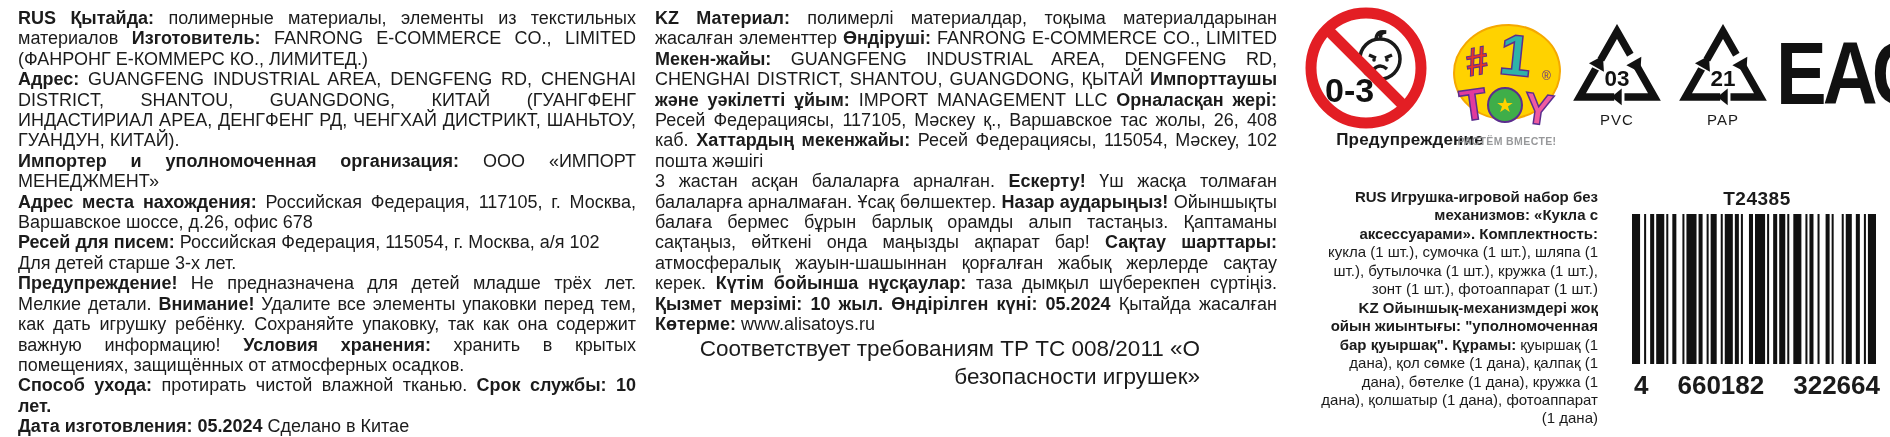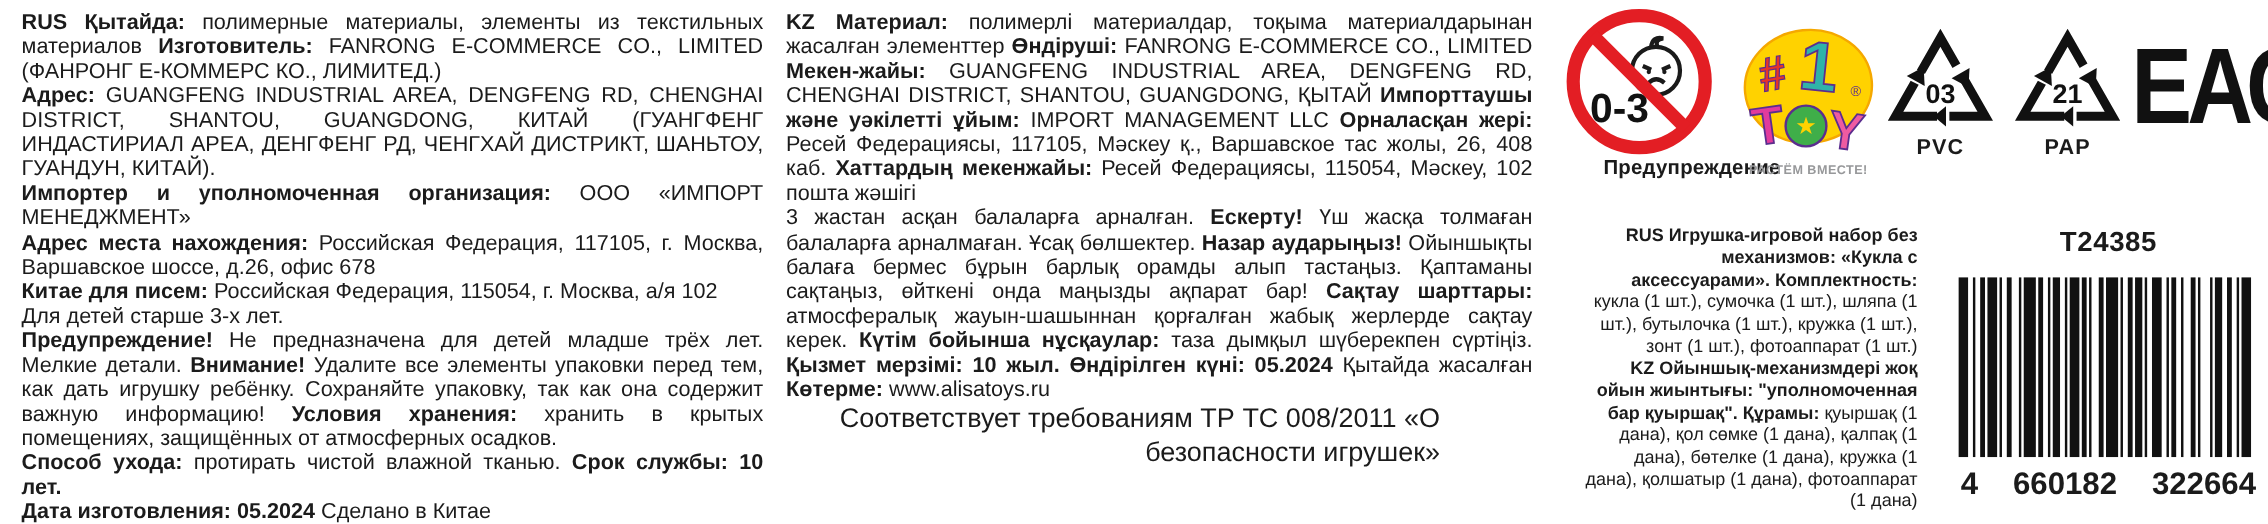--- a/index.html
+++ b/index.html
@@ -16,47 +16,47 @@
   .col-mid{left:655px;width:622px;}
   .compliance{margin-top:30px;font-size:22.5px;line-height:28px;text-align:right;width:545px;}
   
   .sign-age{position:absolute;left:1303px;top:5px;width:126px;height:126px;}
   .sign-caption{position:absolute;left:1334px;top:130px;width:152px;font-size:17px;font-weight:600;text-align:center;letter-spacing:.2px;}
   
   .toy{position:absolute;left:1452px;top:12px;width:110px;text-align:center;}
   .toy-caption{color:#97989a;font-weight:bold;font-size:10.5px;letter-spacing:.4px;margin-top:1px;white-space:nowrap;}
   
   .recy{position:absolute;top:24px;width:94px;text-align:center;}
-  .recy .code-label{font-size:18px;font-weight:bold;margin-top:-3px;letter-spacing:1px;}
+  .recy .code-label{font-size:15px;font-weight:normal;margin-top:-3px;letter-spacing:1px;}
   #pvc{left:1570px;}
   #pap{left:1676px;}
   
   .eac{position:absolute;left:1776px;top:28px;width:110px;font-weight:bold;
        font-size:76px;line-height:1;letter-spacing:-4px;color:#111;
        transform:scaleY(1.18);transform-origin:top left;}
   
   .right-block{position:absolute;left:1320px;width:278px;font-size:15px;line-height:18.4px;text-align:right;}
   #right-rus{top:188px;}
   #right-kz{top:299px;}
   
   .barcode{position:absolute;left:1632px;top:188px;width:250px;}
-  .sku{text-align:center;font-weight:bold;font-size:23px;margin-bottom:16px;letter-spacing:.5px;}
+  .sku{text-align:center;font-weight:bold;font-size:19px;margin-bottom:4px;letter-spacing:.5px;}
   .digits{display:flex;justify-content:space-between;font-size:26px;font-weight:600;margin-top:2px;padding:0 2px;}
 </style>
 </head>
 <body>
 
 <div class="label">
 
   <div class="col col-left">
     <p><span class="b">RUS Қытайда: </span><span>полимерные материалы, элементы из текстильных материалов </span><span class="b">Изготовитель: </span><span>FANRONG E-COMMERCE CO., LIMITED (ФАНРОНГ Е-КОММЕРС КО., ЛИМИТЕД.)</span></p>
     <p><span class="b">Адрес: </span><span>GUANGFENG INDUSTRIAL AREA, DENGFENG RD, CHENGHAI DISTRICT, SHANTOU, GUANGDONG, КИТАЙ (ГУАНГФЕНГ ИНДАСТИРИАЛ АРЕА, ДЕНГФЕНГ РД, ЧЕНГХАЙ ДИСТРИКТ, ШАНЬТОУ, ГУАНДУН, КИТАЙ).</span></p>
     <p><span class="b">Импортер и уполномоченная организация: </span><span>ООО «ИМПОРТ МЕНЕДЖМЕНТ»</span></p>
     <p><span class="b">Адрес места нахождения: </span><span>Российская Федерация, 117105, г. Москва, Варшавское шоссе, д.26, офис 678</span></p>
-    <p><span class="b">Китае для писем: </span><span>Российская Федерация, 115054, г. Москва, а/я 102</span></p>
+    <p><span class="b">Ресей для писем: </span><span>Российская Федерация, 115054, г. Москва, а/я 102</span></p>
     <p><span>Для детей старше 3-х лет.</span></p>
     <p><span class="b">Предупреждение! </span><span>Не предназначена для детей младше трёх лет. Мелкие детали. </span><span class="b">Внимание! </span><span>Удалите все элементы упаковки перед тем, как дать игрушку ребёнку. Сохраняйте упаковку, так как она содержит важную информацию! </span><span class="b">Условия хранения: </span><span>хранить в крытых помещениях, защищённых от атмосферных осадков.</span></p>
     <p><span class="b">Способ ухода: </span><span>протирать чистой влажной тканью. </span><span class="b">Срок службы: 10 лет.</span></p>
     <p><span class="b">Дата изготовления: 05.2024 </span><span>Сделано в Китае</span></p>
   </div>
 
   <div class="col col-mid">
     <p><span class="b">KZ Материал: </span><span>полимерлі материалдар, тоқыма материалдарынан жасалған элементтер </span><span class="b">Өндіруші: </span><span>FANRONG E-COMMERCE CO., LIMITED </span><span class="b">Мекен-жайы: </span><span>GUANGFENG INDUSTRIAL AREA, DENGFENG RD, CHENGHAI DISTRICT, SHANTOU, GUANGDONG, ҚЫТАЙ </span><span class="b">Импорттаушы және уәкілетті ұйым: </span><span>IMPORT MANAGEMENT LLC </span><span class="b">Орналасқан жері: </span><span>Ресей Федерациясы, 117105, Мәскеу қ., Варшавское тас жолы, 26, 408 каб. </span><span class="b">Хаттардың мекенжайы: </span><span>Ресей Федерациясы, 115054, Мәскеу, 102 пошта жәшігі</span></p>
     <p><span>3 жастан асқан балаларға арналған. </span><span class="b">Ескерту! </span><span>Үш жасқа толмаған балаларға арналмаған. Ұсақ бөлшектер. </span><span class="b">Назар аударыңыз! </span><span>Ойыншықты балаға бермес бұрын барлық орамды алып тастаңыз. Қаптаманы сақтаңыз, өйткені онда маңызды ақпарат бар! </span><span class="b">Сақтау шарттары: </span><span>атмосфералық жауын-шашыннан қорғалған жабық жерлерде сақтау керек. </span><span class="b">Күтім бойынша нұсқаулар: </span><span>таза дымқыл шүберекпен сүртіңіз. </span><span class="b">Қызмет мерзімі: 10 жыл. Өндірілген күні: 05.2024 </span><span>Қытайда жасалған </span><span class="b">Көтерме: </span><span>www.alisatoys.ru</span></p>
     <p class="compliance">Соответствует требованиям ТР ТС 008/2011 «О безопасности игрушек»</p>

